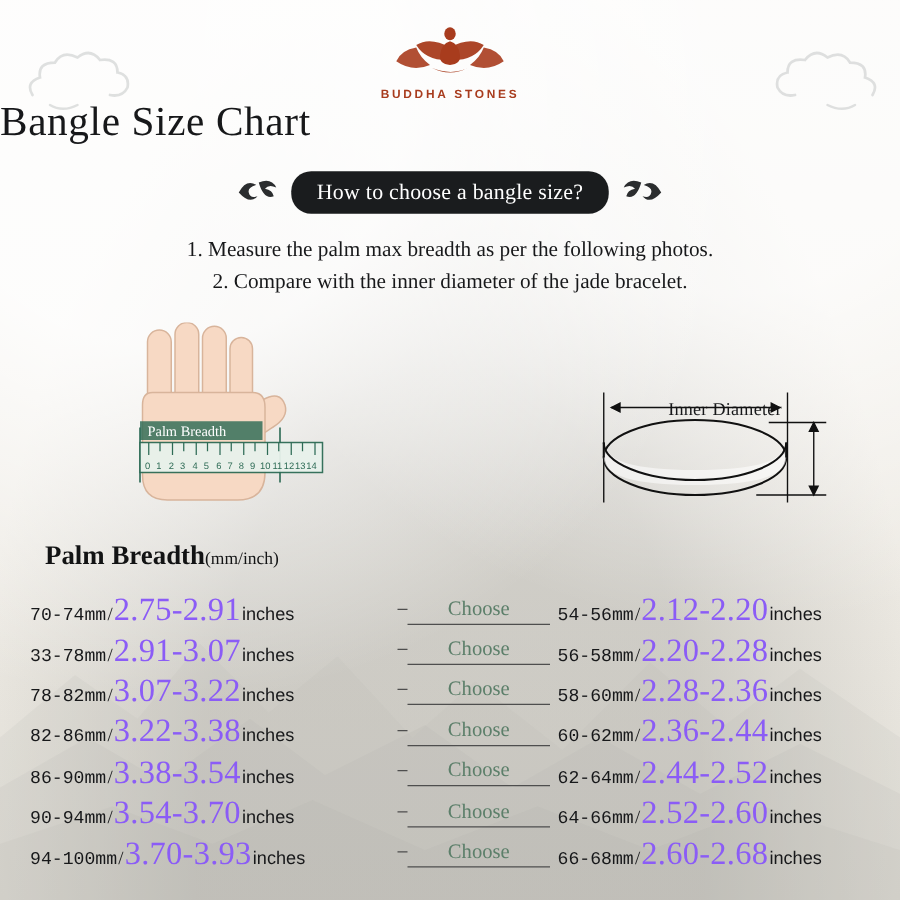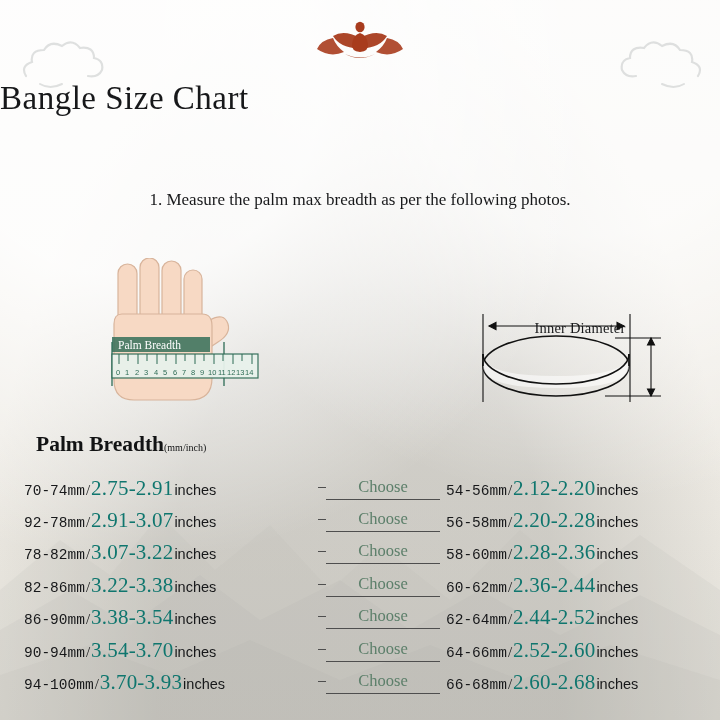--- a/index.html
+++ b/index.html
@@ -68,35 +68,35 @@
   .diam{position:absolute;left:455px;top:292px;}
   .diam-label{
     position:absolute;left:455px;top:296px;width:250px;text-align:center;
     font-size:14.5px;color:#17181a;letter-spacing:.2px;margin-top:24px;
   }
 
   
   .h-left{position:absolute;left:36px;top:432px;}
   .h-right{position:absolute;left:447px;top:432px;}
   .h-main{font-size:21.5px;color:#121314;font-weight:700;font-family:"Liberation Serif",serif;}
-  .h-sub{font-size:10px;color:#121314;}
+  .h-sub{font-size:14px;color:#121314;}
 
   
   .rows{position:absolute;top:472px;left:0;right:0;}
   .row{
     height:32.4px;display:flex;align-items:center;
   }
   .col-l{position:absolute;left:24px;width:300px;display:flex;align-items:baseline;}
   .col-c{position:absolute;left:318px;width:122px;text-align:center;}
   .col-r{position:absolute;left:446px;width:270px;display:flex;align-items:baseline;}
 
   .mm{font-size:14.5px;color:#17181a;font-family:Liberation Mono, monospace;}
   .slash{font-size:15px;color:#17181a;padding:0 1px;}
   .inch{
-    font-size:21px;color:#0f766e;font-family:"Liberation Serif",serif;
+    font-size:26px;color:#8b5cf6;font-family:"Liberation Serif",serif;
     letter-spacing:.2px;
   }
   .unit{font-size:14.5px;color:#17181a;font-family:"Liberation Sans", sans-serif;padding-left:1px;}
 
   .choose{
     display:inline-block;color:#5c7f6a;font-size:16.5px;
     font-family:"Liberation Serif",serif;
     border-bottom:1.4px solid #4e4e4e;
     padding:0 14px 2px 14px;min-width:86px;
     cursor:pointer;
@@ -132,27 +132,40 @@
     <svg class="logo-mark" width="92" height="54" viewBox="0 0 92 54">
       <g fill="#a83c1e">
         <ellipse cx="46" cy="13" rx="4.6" ry="5.2"></ellipse>
         <path d="M46 19 q-7 2-8 11 q-1 7 8 8 q9-1 8-8 q-1-9-8-11z"></path>
         <path d="M46 24 q-16-9-27-2 q8 13 27 12 q19 1 27-12 q-11-7-27 2z" opacity=".95"></path>
         <path d="M19 24 q-12 2-16 11 q13 9 27 3 q-8-6-11-14z" opacity=".9"></path>
         <path d="M73 24 q12 2 16 11 q-13 9-27 3 q8-6 11-14z" opacity=".9"></path>
         <path d="M31 40 q15 8 30 0 q-14 7-30 0z"></path>
       </g>
     </svg>
+    <div class="logo-text">BUDDHA STONES</div>
   </div>
 
   <div class="title">Bangle Size Chart</div>
 
+  <div class="banner-row">
+    <svg class="orn" width="34" height="26" viewBox="0 0 34 26">
+      <path d="M2 13 q6-11 14-6 q-7 2-6 6 q1 5 7 3 q-6 7-15-3z" fill="#1a1c1e"></path>
+      <path d="M18 5 q10-4 14 4 q-6-3-9 1 q6 1 7 6 q-8 3-12-11z" fill="#1a1c1e"></path>
+    </svg>
+    <div class="banner">How to choose a bangle size?</div>
+    <svg class="orn" width="34" height="26" viewBox="0 0 34 26">
+      <path d="M32 13 q-6-11-14-6 q7 2 6 6 q-1 5-7 3 q6 7 15-3z" fill="#1a1c1e"></path>
+      <path d="M16 5 q-10-4-14 4 q6-3 9 1 q-6 1-7 6 q8 3 12-11z" fill="#1a1c1e"></path>
+    </svg>
+  </div>
 
   <div class="steps">
     <div>1. Measure the palm max breadth as per the following photos.</div>
+    <div>2. Compare with the inner diameter of the jade bracelet.</div>
   </div>
 
   <svg class="hand" width="230" height="165" viewBox="0 0 230 165">
     <g>
 
       <rect x="40" y="6" width="19" height="72" rx="9.5" fill="#f7d9c4" stroke="#d8b49b" stroke-width="1.2"></rect>
       <rect x="62" y="0" width="19" height="80" rx="9.5" fill="#f7d9c4" stroke="#d8b49b" stroke-width="1.2"></rect>
       <rect x="84" y="3" width="19" height="78" rx="9.5" fill="#f7d9c4" stroke="#d8b49b" stroke-width="1.2"></rect>
       <rect x="106" y="12" width="18" height="70" rx="9" fill="#f7d9c4" stroke="#d8b49b" stroke-width="1.2"></rect>
 
@@ -247,21 +260,21 @@
         </div>
         <div class="col-r">
           <span class="mm">54-56mm</span>
           <span class="slash">/</span>
           <span class="inch">2.12-2.20</span>
           <span class="unit">inches</span>
         </div>
       </div>
       <div class="row">
         <div class="col-l">
-          <span class="mm">92-78mm</span>
+          <span class="mm">33-78mm</span>
           <span class="slash">/</span>
           <span class="inch">2.91-3.07</span>
           <span class="unit">inches</span>
         </div>
         <div class="col-c choose-wrap">
           <span class="lead"></span>
           <span class="choose">Choose</span>
         </div>
         <div class="col-r">
           <span class="mm">56-58mm</span>

